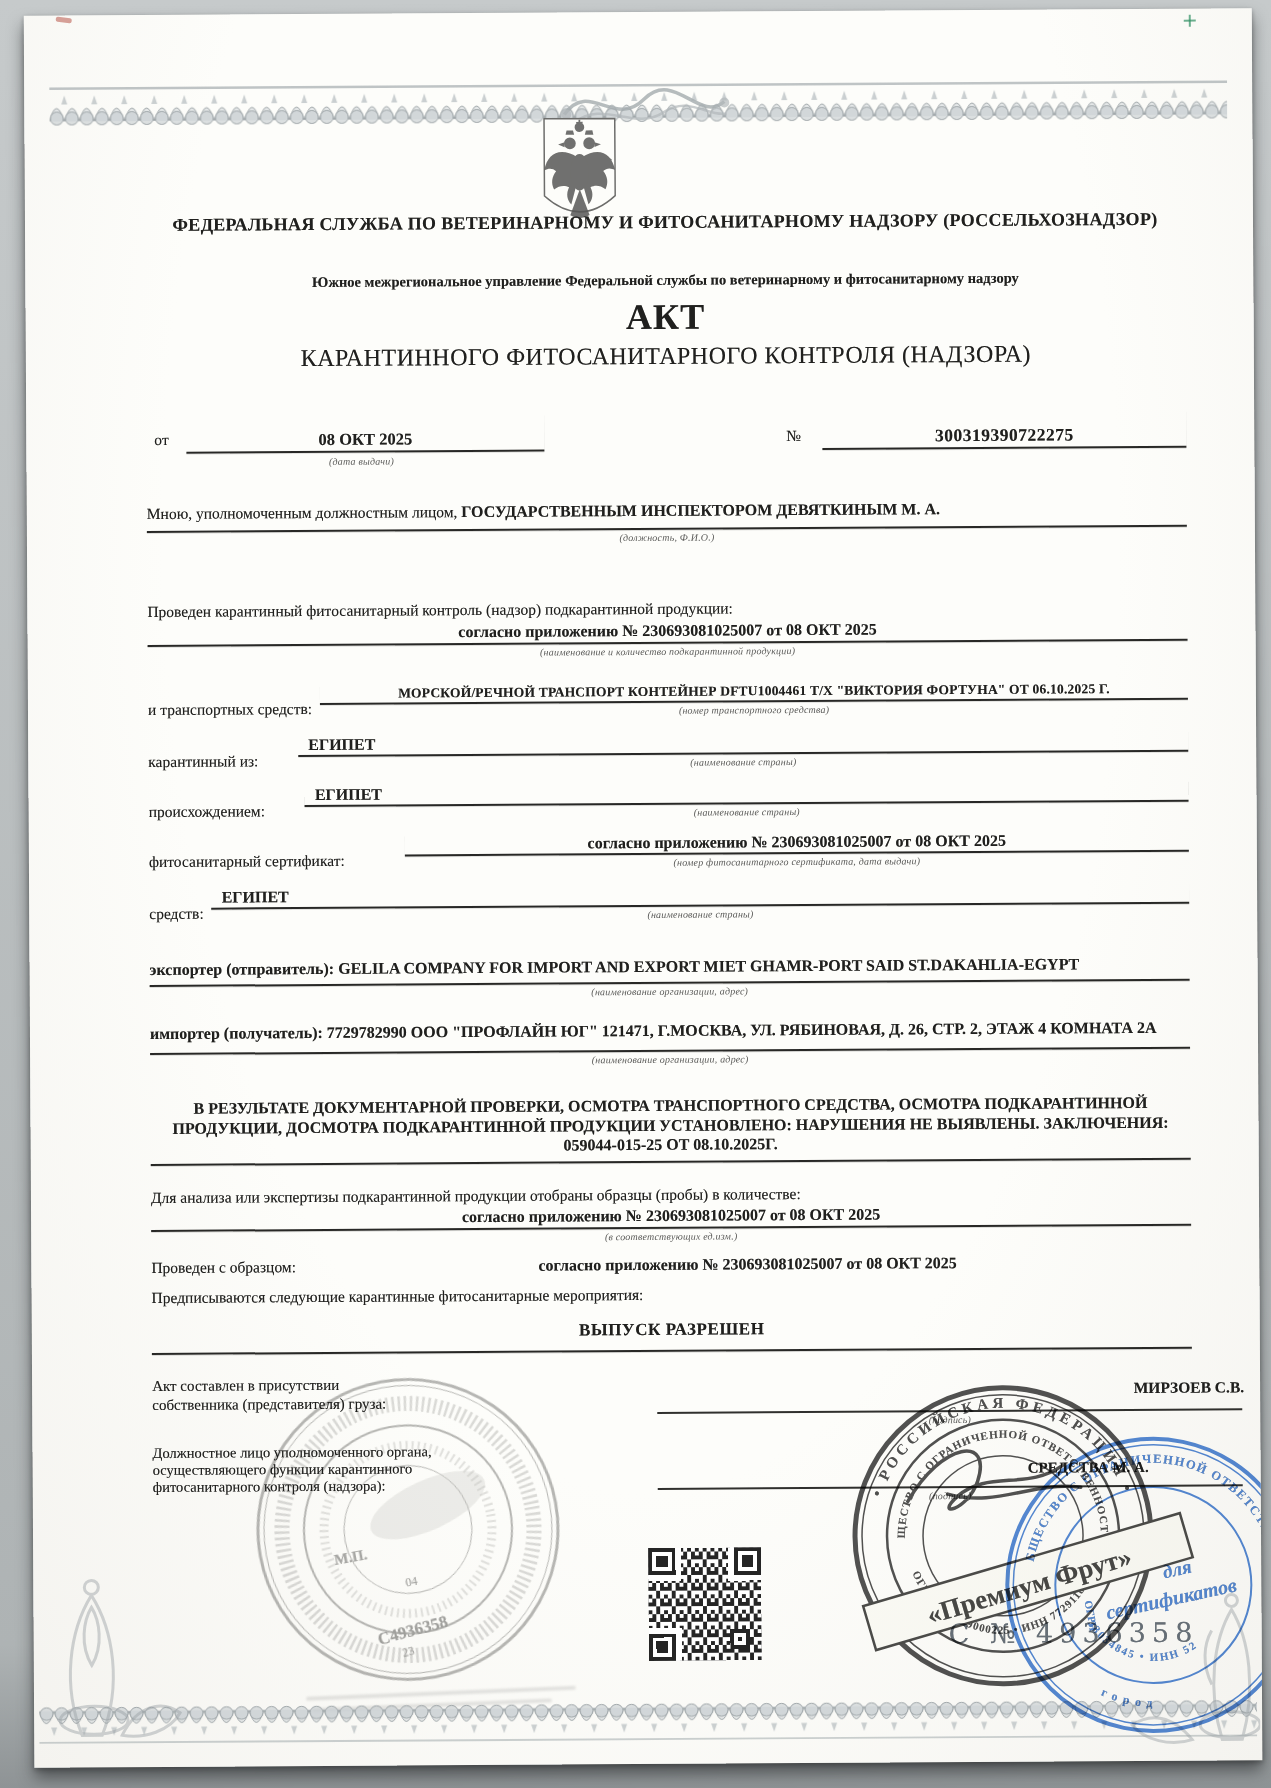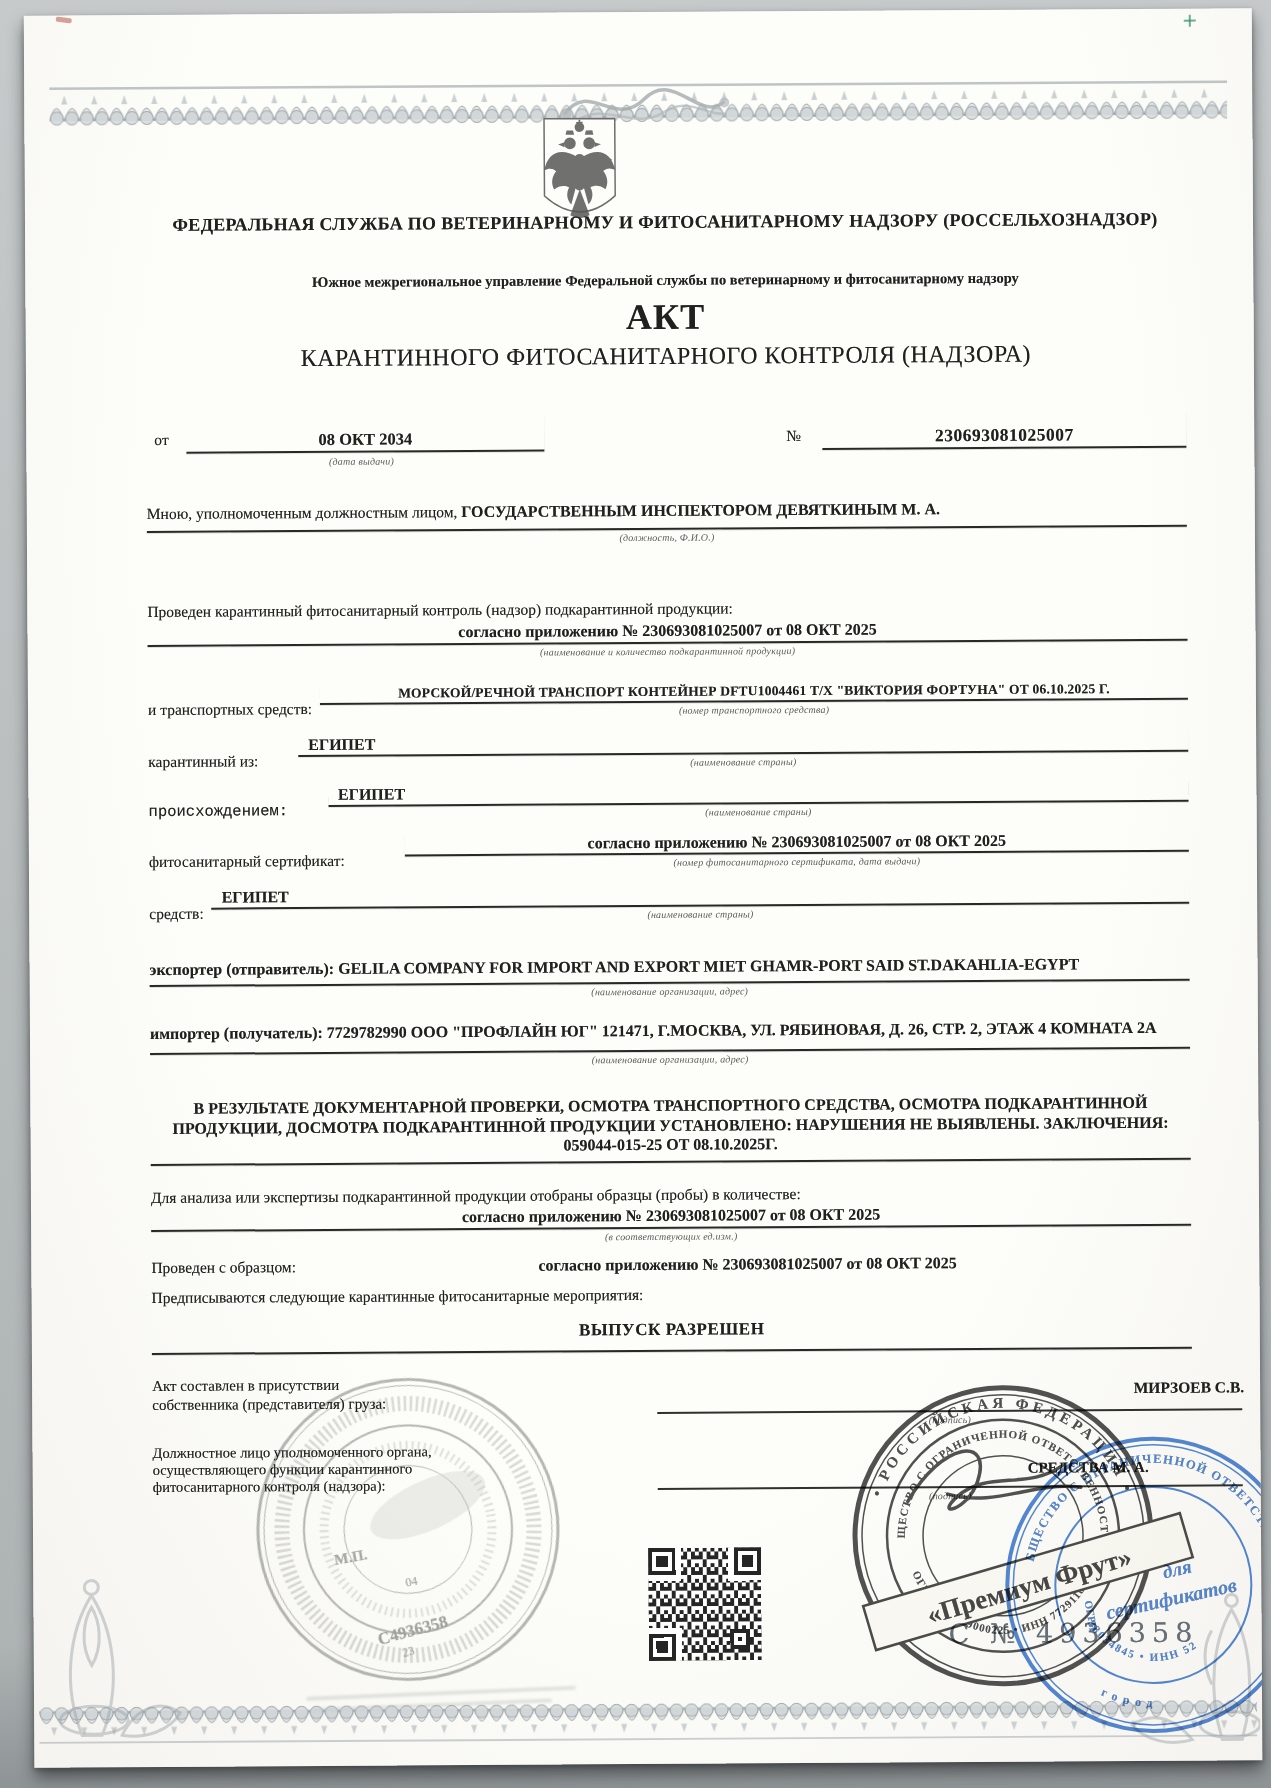--- a/index.html
+++ b/index.html
@@ -96,26 +96,26 @@
 
     <div class="abs center b" style="top:260px;width:100%;font-size:14.5px;">Южное межрегиональное управление Федеральной службы по ветеринарному и фитосанитарному надзору</div>
 
     <div class="abs center b" style="top:284px;width:100%;font-size:36px;letter-spacing:1px;">АКТ</div>
 
     <div class="abs center" style="top:331px;width:100%;font-size:24px;letter-spacing:.5px;">КАРАНТИННОГО ФИТОСАНИТАРНОГО КОНТРОЛЯ (НАДЗОРА)</div>
 
     <div class="abs" style="top:402px;width:100%;height:58px;">
       <span class="abs" style="left:8px;top:14px;font-size:15.5px;">от</span>
       <div class="abs uf" style="left:40px;top:0;width:350px;height:34px;display:flex;align-items:flex-end;justify-content:center;font-size:16.5px;">
-        <span>08 ОКТ 2034</span>
+        <span>08 ОКТ 2025</span>
       </div>
       <div class="abs cap" style="left:40px;top:40px;width:350px;">(дата выдачи)</div>
       <span class="abs" style="left:640px;top:14px;font-size:15.5px;">№</span>
       <div class="abs uf" style="left:676px;top:0;right:0;height:34px;display:flex;align-items:flex-end;justify-content:center;font-size:17.5px;letter-spacing:.5px;">
-        <span>230693081025007</span>
+        <span>300319390722275</span>
       </div>
     </div>
 
     <div class="abs" style="top:490px;width:100%;">
       <div style="font-size:15.5px;">
         <span>Мною, уполномоченным должностным лицом,</span>
         <span class="b" style="font-size:16px;">ГОСУДАРСТВЕННЫМ ИНСПЕКТОРОМ ДЕВЯТКИНЫМ М. А.</span>
       </div>
       <div class="rule" style="margin-top:8px;"></div>
       <div class="cap" style="margin-top:2px;">(должность, Ф.И.О.)</div>
@@ -138,21 +138,21 @@
 
     <div class="abs frow" style="top:722px;width:100%;">
       <span class="lbl" style="padding-right:40px;">карантинный из:</span>
       <span class="ufwrap">
         <span class="uf left" style="font-size:16px;">ЕГИПЕТ</span>
         <span class="cap">(наименование страны)</span>
       </span>
     </div>
 
     <div class="abs frow" style="top:772px;width:100%;">
-      <span class="lbl" style="padding-right:40px;font-family:Liberation Mono, monospace;">происхождением:</span>
+      <span class="lbl" style="padding-right:40px;">происхождением:</span>
       <span class="ufwrap">
         <span class="uf left" style="font-size:16px;">ЕГИПЕТ</span>
         <span class="cap">(наименование страны)</span>
       </span>
     </div>
 
     <div class="abs frow" style="top:822px;width:100%;">
       <span class="lbl" style="padding-right:60px;">фитосанитарный сертификат:</span>
       <span class="ufwrap">
         <span class="uf" style="font-size:16px;">согласно приложению № 230693081025007 от 08 ОКТ 2025</span>

